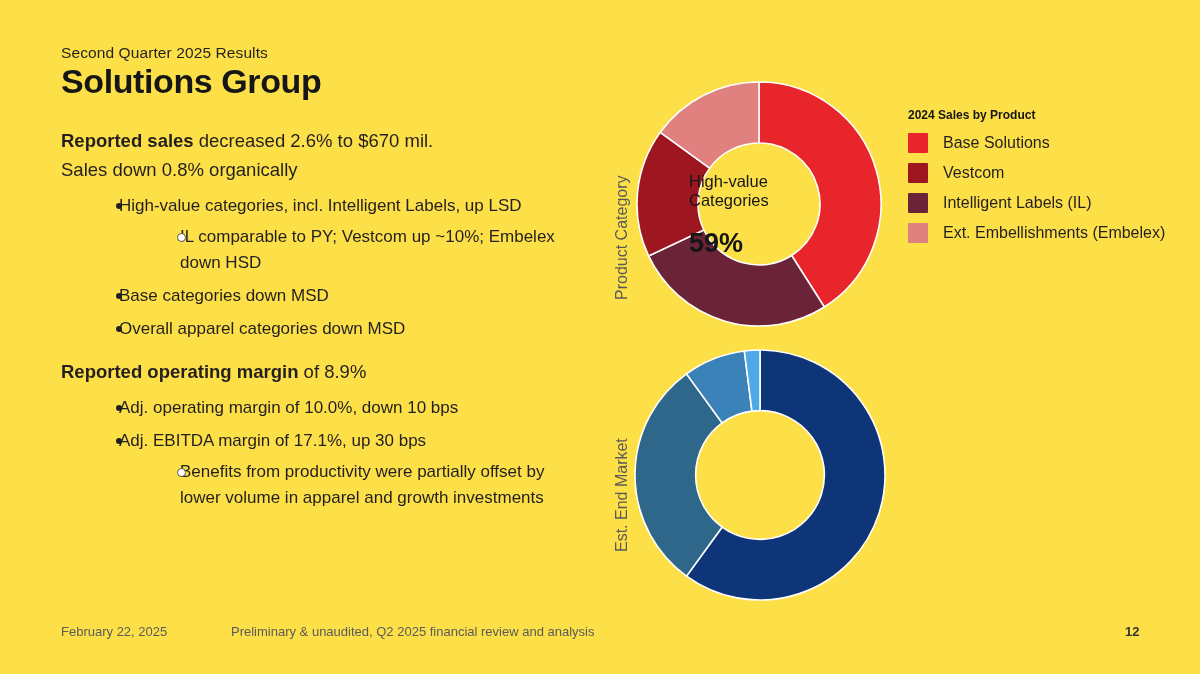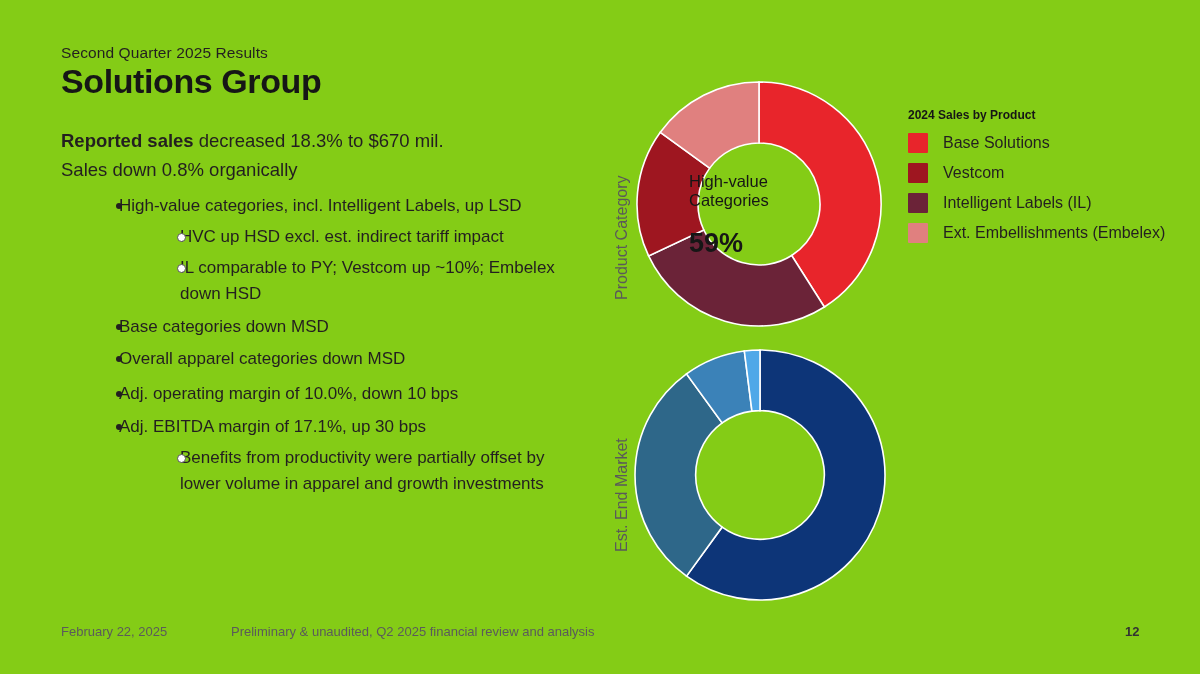--- a/index.html
+++ b/index.html
@@ -3,21 +3,21 @@
 <meta charset="utf-8">
 <style>
   * { box-sizing: border-box; margin: 0; padding: 0; }
   html, body {
     width: 1200px; height: 675px;
     background: #ffffff;
     font-family: "Liberation Sans", sans-serif;
     color: #1a1a1a;
     overflow: hidden;
   }
-  .slide { position: relative; width: 1200px; height: 674px; background: #84cc16; padding-left: 15px; }
+  .slide { position: relative; width: 1200px; height: 674px; background: #fde047; padding-left: 15px; }
 
   
   .eyebrow {
     position: absolute; left: 61px; top: 44px;
     font-size: 15.5px; font-weight: 400; color: #231f20; letter-spacing: .1px;
   }
   .title {
     position: absolute; left: 61px; top: 62px;
     font-size: 34px; font-weight: 700; color: #161616; letter-spacing: -.4px;
   }
@@ -80,48 +80,48 @@
 </head>
 <body>
 
 <div class="slide">
 
   <div class="eyebrow">Second Quarter 2025 Results</div>
   <div class="title">Solutions Group</div>
 
   <div class="body">
     <div class="lead">
-      <b>Reported sales</b><span> decreased 18.3% to $670 mil.</span>
+      <b>Reported sales</b><span> decreased 2.6% to $670 mil.</span>
     </div>
     <div class="sub">Sales down 0.8% organically</div>
 
     <div class="l1wrap">
       <ul class="l1">
         <li>
           <span class="bt"></span><span>High-value categories, incl. Intelligent Labels, up LSD</span>
           <div class="l2wrap">
             <ul class="l2">
-              <li>
-                <span class="bt"></span><span>HVC up HSD excl. est. indirect tariff impact</span>
-              </li>
               <li>
                 <span class="bt"></span><span>IL comparable to PY; Vestcom up ~10%; Embelex down HSD</span>
               </li>
             </ul>
           </div>
         </li>
         <li>
           <span class="bt"></span><span>Base categories down MSD</span>
         </li>
         <li>
           <span class="bt"></span><span>Overall apparel categories down MSD</span>
         </li>
       </ul>
     </div>
 
+    <div class="lead sec2">
+      <b>Reported operating margin</b><span> of 8.9%</span>
+    </div>
 
     <div class="l1wrap">
       <ul class="l1">
         <li>
           <span class="bt"></span><span>Adj. operating margin of 10.0%, down 10 bps</span>
         </li>
         <li>
           <span class="bt"></span><span>Adj. EBITDA margin of 17.1%, up 30 bps</span>
           <div class="l2wrap">
             <ul class="l2">

